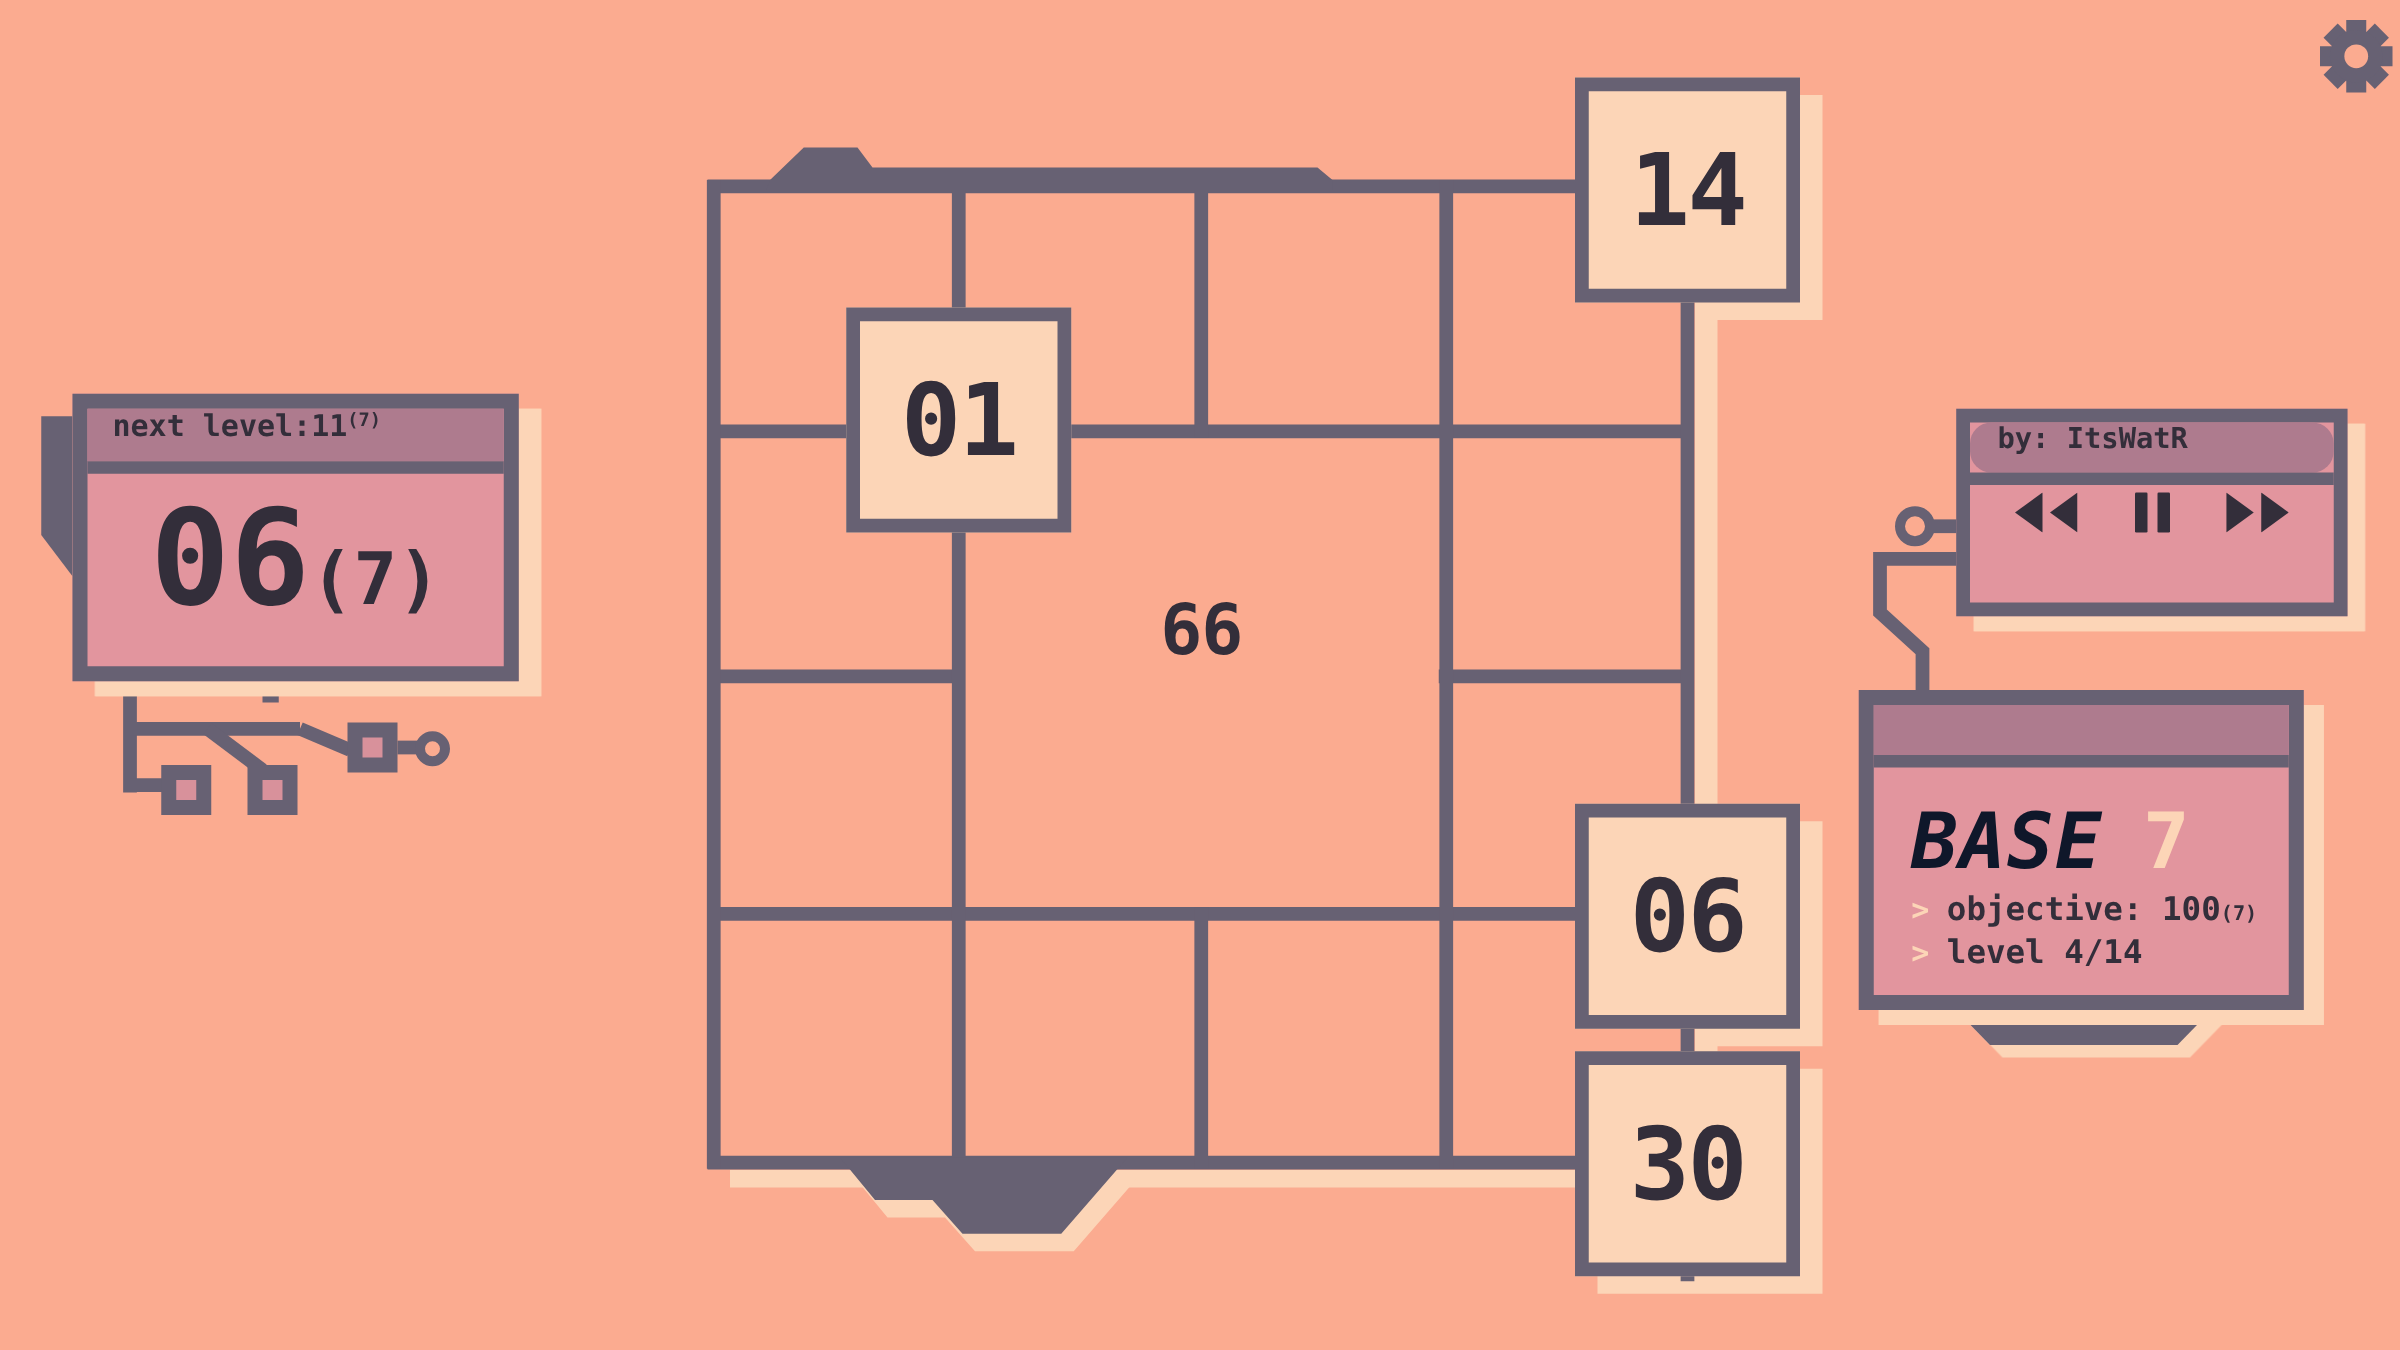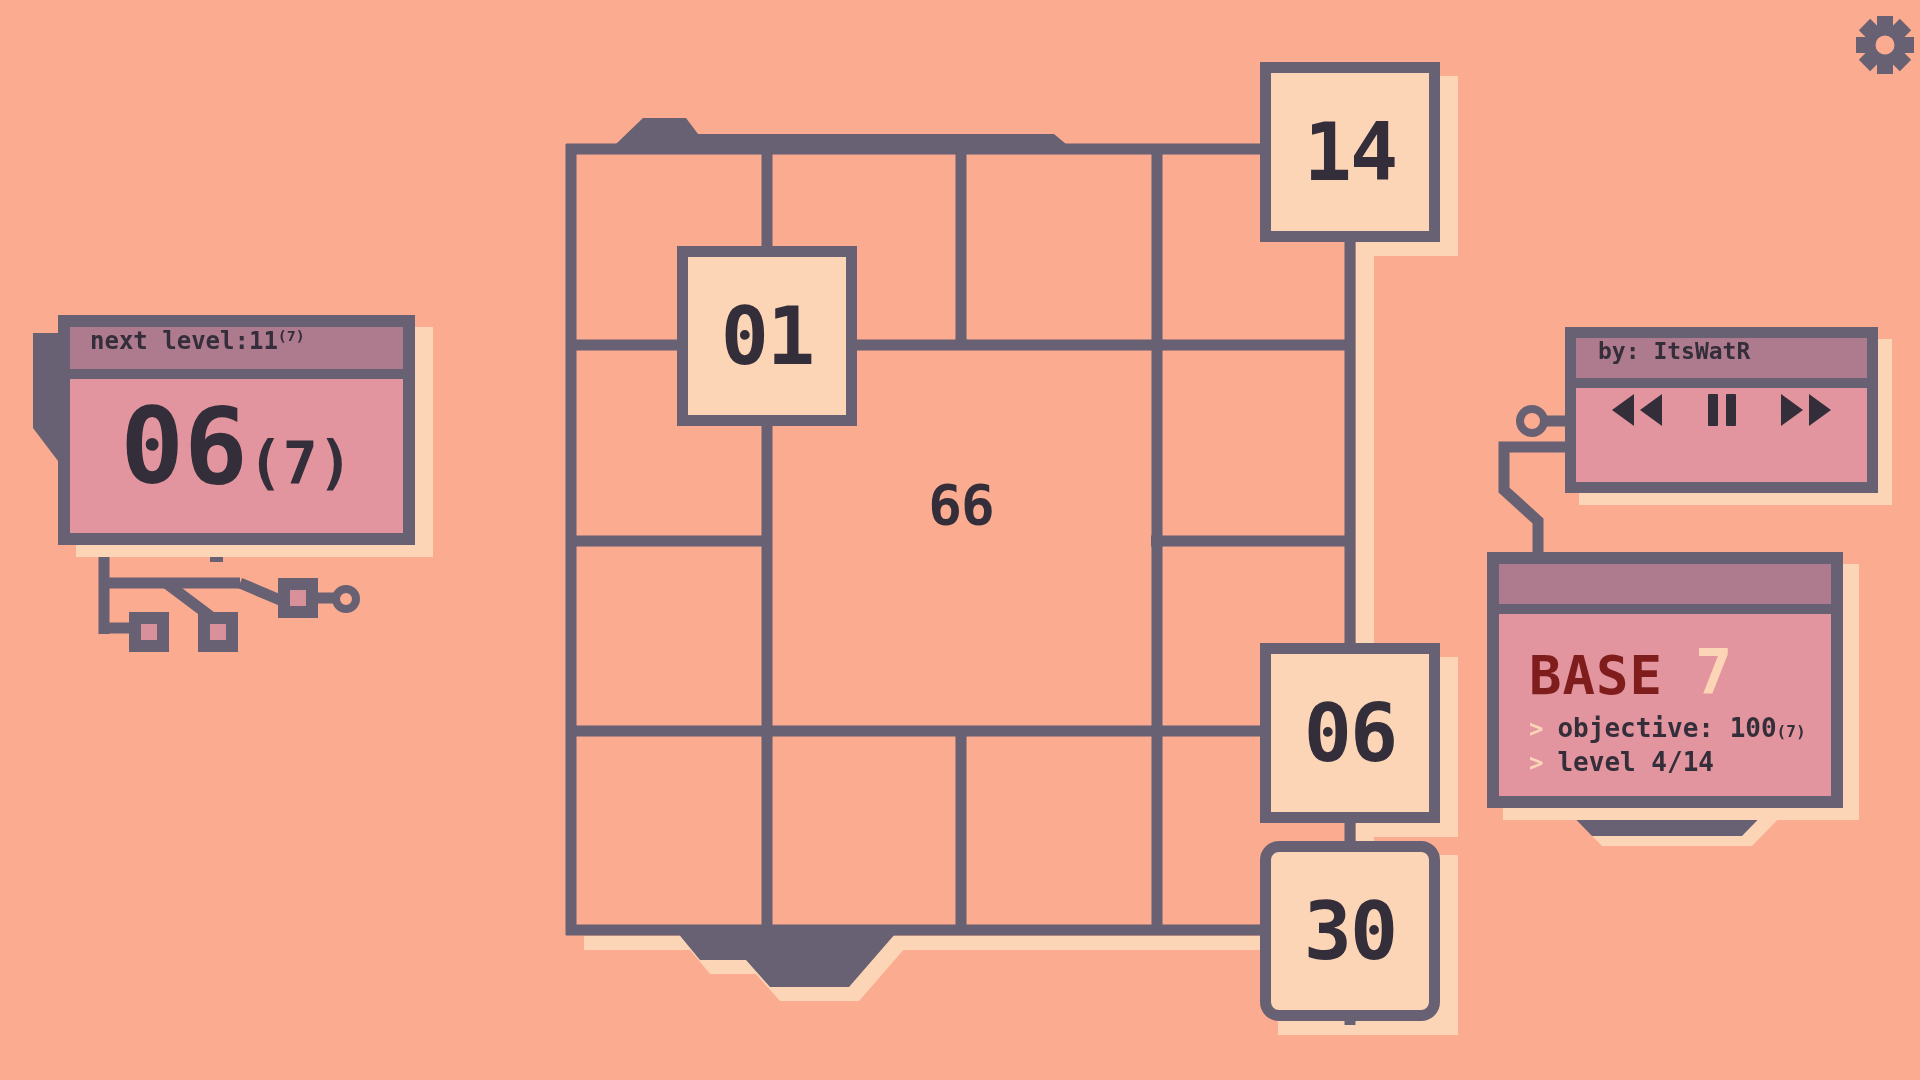--- a/index.html
+++ b/index.html
@@ -16,21 +16,21 @@
   .tile{
     position:absolute;width:180px;height:180px;box-sizing:border-box;
     background:#fcd5b7;border:11px solid #676173;z-index:3;
     display:flex;align-items:center;justify-content:center;
     font-size:80px;font-weight:bold;color:#332e3a;letter-spacing:-2px;
   }
   .tile-14{left:1260px;top:62px;justify-content:center;}
   .tile-01{left:677px;top:246px;}
   .tile-26{left:1067px;top:451px;}
   .tile-06{left:1260px;top:643px;}
-  .tile-30{left:1260px;top:841px;border-radius:19px;}
+  .tile-30{left:1260px;top:841px;}
 
   
   .board-logo{
     position:absolute;left:761px;top:466px;width:400px;z-index:2;
     text-align:center;font-size:56px;line-height:78px;font-weight:bold;
     color:#332e3a;letter-spacing:-1px;
   }
 
   
   .panel{
@@ -51,41 +51,41 @@
   #next-level-panel .panel-body{
     height:154px;display:flex;align-items:baseline;justify-content:center;
     color:#332e3a;font-weight:bold;padding-top:8px;
   }
   #next-level-panel .big-count{font-size:106px;line-height:120px;}
   #next-level-panel .big-base{font-size:58px;}
 
   
   #music-player{left:1565px;top:327px;width:313px;height:166px;border-width:11px;
     filter:drop-shadow(14px 12px 0 #fcd5b7);}
-  #music-player .panel-header{height:40px;font-size:23px;padding-left:22px;}
+  #music-player .panel-header{height:40px;font-size:23px;padding-left:22px;border-radius:17px;}
   #music-player .song-row{
     padding:9px 14px 0 16px;font-size:24px;font-weight:bold;color:#332e3a;
     white-space:nowrap;overflow:hidden;
   }
   #music-player .controls{
     display:flex;justify-content:space-between;align-items:center;
     padding:6px 36px 0 36px;
   }
   .ctl-btn{background:none;border:none;padding:0;cursor:pointer;display:block;height:32px;}
   .ctl-btn svg{display:block;}
   .pause-bars{display:flex;gap:8px;}
   .pause-bars i{display:block;width:10px;height:32px;background:#332e3a;border-radius:1px;}
 
   
   #base-panel{left:1487px;top:552px;width:356px;height:256px;
     filter:drop-shadow(16px 12px 0 #fcd5b7);}
   #base-panel .panel-header{height:40px;}
   #base-panel .panel-body{padding:22px 0 0 30px;color:#332e3a;}
   .base-title-row{display:flex;align-items:baseline;font-weight:bold;}
-  .base-title{font-size:54px;color:#7f1d1d;letter-spacing:1px;}
+  .base-title{font-size:62px;color:#0f172a;letter-spacing:1px;font-style:italic;}
   .base-number{font-size:62px;color:#fcd5b7;margin-left:32px;}
   .stat-line{display:flex;align-items:baseline;font-size:26px;font-weight:bold;
     margin-top:4px;white-space:nowrap;}
   .stat-line:first-of-type{margin-top:18px;}
   .prompt{color:#fcd5b7;margin-right:14px;font-size:24px;}
 
   
   #settings-button{position:absolute;left:1854px;top:14px;width:62px;height:62px;
     background:none;border:none;padding:0;cursor:pointer;z-index:5;}
 </style>

